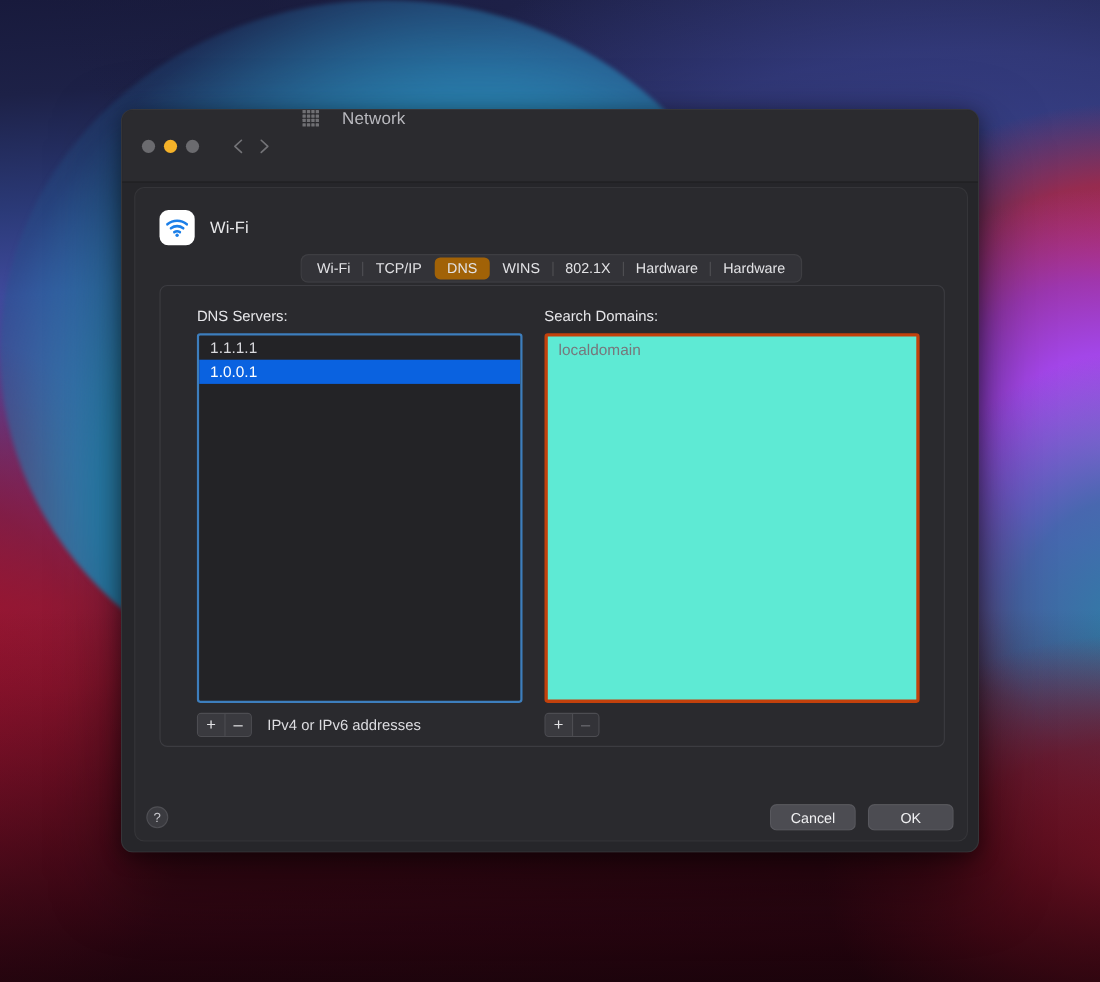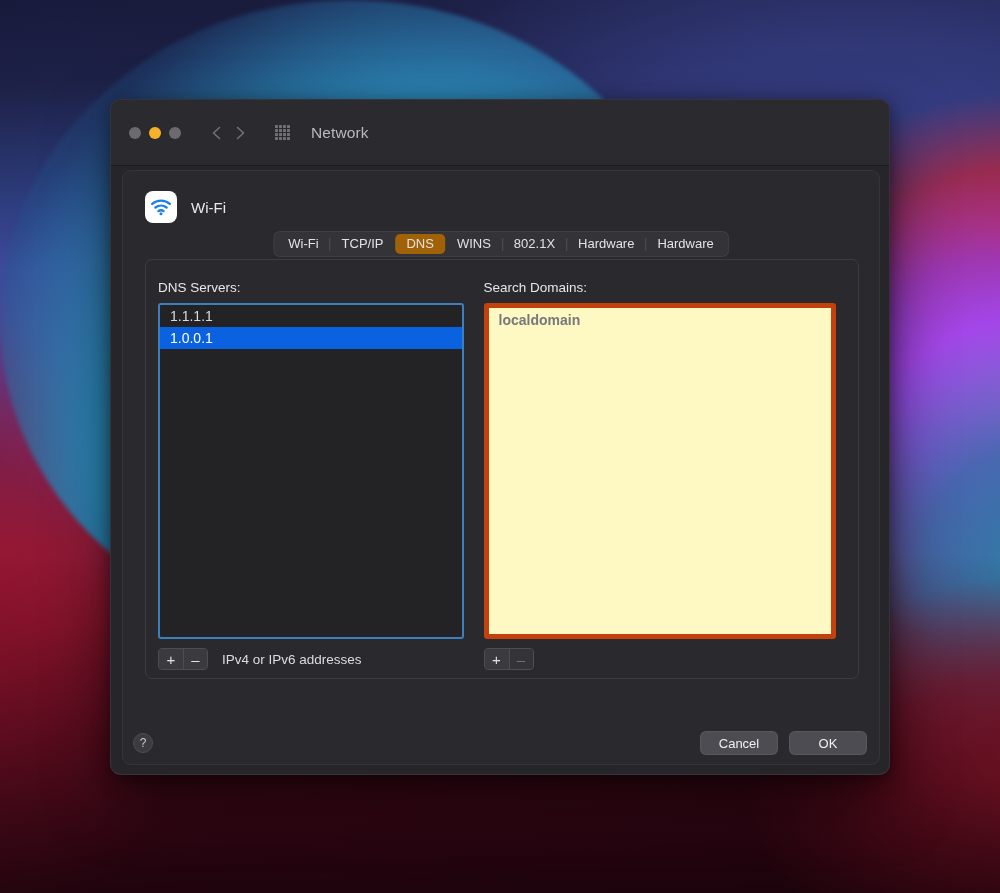--- a/index.html
+++ b/index.html
@@ -96,21 +96,20 @@
     box-shadow: 0 26px 60px rgba(0,0,0,0.55), 0 4px 18px rgba(0,0,0,0.45);
     overflow: hidden;
     border: 0.5px solid rgba(255,255,255,0.07);
   }
 
   
   .toolbar {
     height: 66px;
     background: #2b2b2f;
     display: flex;
-    align-items: center;
     padding: 0 14px 0 18px;
     position: relative;
     border-bottom: 0.5px solid rgba(0,0,0,0.35);
   }
   .traffic { display: flex; gap: 8px; align-items: center; }
   .light { width: 12px; height: 12px; border-radius: 50%; }
   .light.close { background: #6b6b6f; }
   .light.min   { background: #f5b229; }
   .light.zoom  { background: #6b6b6f; }
 
@@ -221,21 +220,21 @@
   }
   .tab-sep.hide { visibility: hidden; }
 
   
   .panel {
     position: absolute;
     left: 22px; top: 88px;
     width: 714px; height: 420px;
     border: 1px solid #3c3c41;
     border-radius: 7px;
-    padding: 20px 22px 0 12px;
+    padding: 20px 22px 0 33px;
   }
 
   .cols { display: flex; gap: 20px; }
   .col-left  { width: 325px; }
   .col-right { width: 375px; }
 
   .col-label {
     color: #e6e6e9;
     font-size: 13.5px;
     margin-bottom: 8px;
@@ -247,23 +246,22 @@
     background: #232326;
     border-radius: 3px;
     overflow: hidden;
     padding-top: 1px;
   }
   .listbox.focused {
     border: 2px solid #3d7ebd;
     padding-top: 0;
   }
   .listbox.plain {
-    border: 5px solid #c2410c;
-    background: #fef9c3;
-    font-weight: bold;
+    border: 3px solid #c2410c;
+    background: #5eead4;
   }
 
   .row {
     height: 22px;
     line-height: 22px;
     padding: 0 0 0 10px;
     font-size: 14px;
     color: #dadade;
   }
   .row.selected {

